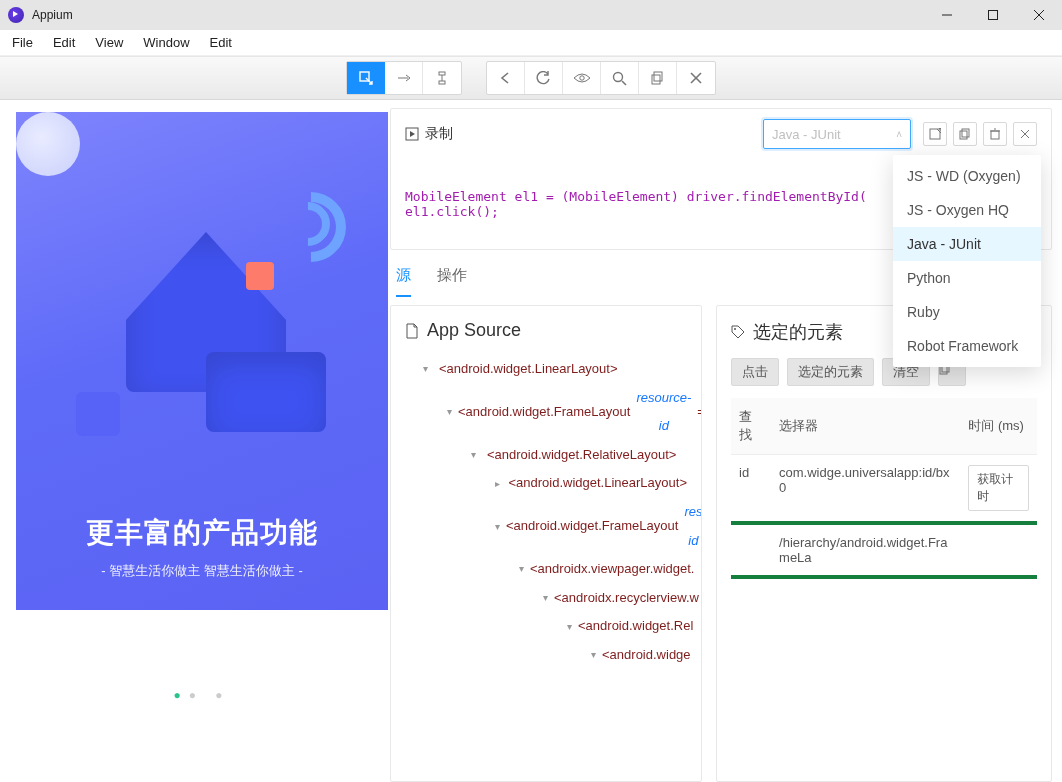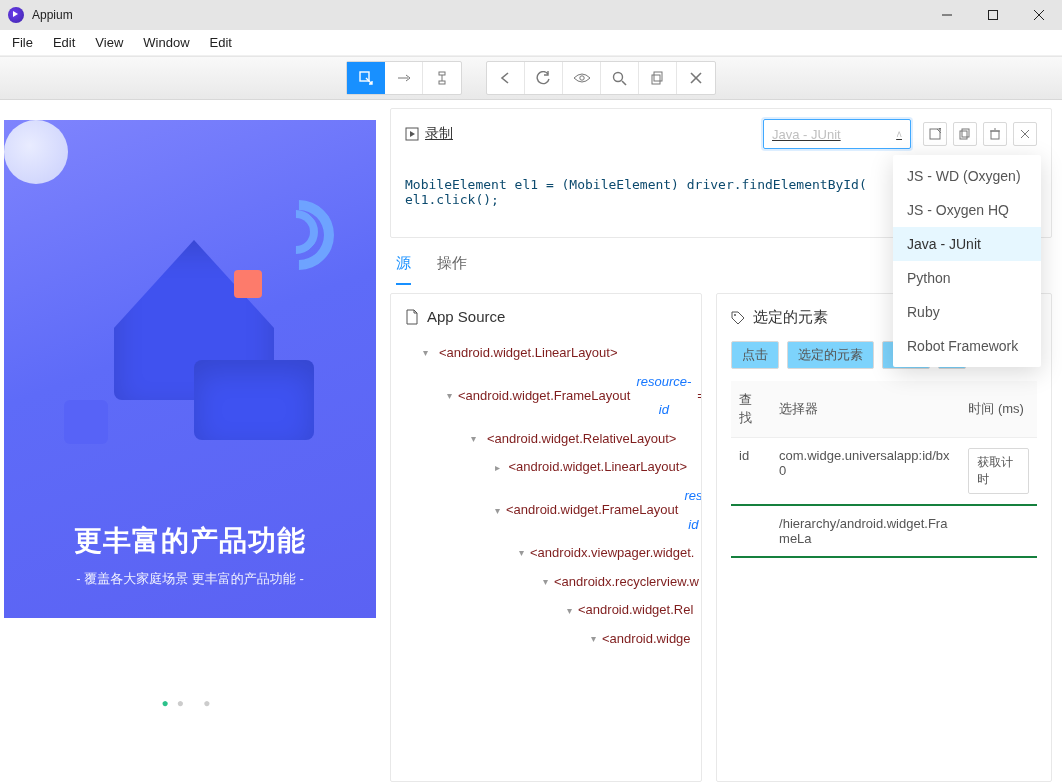--- a/index.html
+++ b/index.html
@@ -59,21 +59,21 @@
     .tbgroup .tbtn {
       width: 38px; height: 32px; display: flex; align-items: center; justify-content: center;
       border-right: 1px solid #e6e6e6; color: #555;
     }
     .tbgroup .tbtn:last-child { border-right: none; }
     .tbtn.active { background: #1890ff; color: #fff; border-right-color:#1890ff;}
     .content {
       display: flex; height: calc(782px - 30px - 26px - 44px);
     }
     .left {
-      width: 390px; padding: 12px 6px 8px 4px; margin-top: 8px;
+      width: 390px; padding: 12px 6px 8px 16px;
     }
     .device {
       width: 372px; height: 100%;
       background: #fff;
     }
     .device .hero {
       height: 498px;
       background: linear-gradient(160deg, #7f84fd, #5e6bf8 45%, #5b62f3);
       position: relative; overflow: hidden;
     }
@@ -107,69 +107,69 @@
     .hero-title { font-size: 28px; font-weight: 700; letter-spacing: 1px; }
     .hero-sub { margin-top: 10px; font-size: 13px; opacity: .9;}
     .dots { text-align: center; margin-top: 78px; letter-spacing: 8px; color: #ccc; font-size: 12px;}
     .dots .on { color: #2cc28b;}
     .right {
       flex: 1; padding: 8px 10px 0 0; display: flex; flex-direction: column; overflow:hidden;
     }
     .record-panel {
       border: 1px solid #e8e8e8; border-radius: 2px; padding: 10px 14px; position: relative; background:#fff;
     }
-    .record-header { display:flex; align-items:center; justify-content:space-between; margin-bottom:12px;text-decoration:underline;}
+    .record-header { display:flex; align-items:center; justify-content:space-between; margin-bottom:24px;}
     .record-title { display:flex; align-items:center; gap:6px; font-size:14px; color:#333;}
     .rec-actions { display:flex; gap:6px;}
     .rec-actions .ibtn, .sibtn {
       width:24px;height:24px;border:1px solid #d9d9d9;border-radius:2px;
       display:flex;align-items:center;justify-content:center;color:#666;font-size:12px;background:#fff;
     }
     .lang-select {
       width:148px;height:30px;border:1px solid #40a9ff;border-radius:2px;
       display:flex;align-items:center;justify-content:space-between;padding:0 8px;color:#bfbfbf;font-size:13px;
       box-shadow:0 0 0 2px rgba(24,144,255,.15);
       position:relative;
     }
     .code {
-      font-family: ui-monospace, Menlo, Consolas, monospace; font-size:13px; color:#0c4a6e; white-space:pre;
+      font-family: ui-monospace, Menlo, Consolas, monospace; font-size:13px; color:#a21caf; white-space:pre;
       padding: 16px 0 20px 0;
     }
     .dropdown {
       position:absolute; right:10px; top:46px; width:148px; background:#fff;
       border-radius:2px; box-shadow:0 6px 24px rgba(0,0,0,.15); z-index:30; padding:4px 0;
     }
     .dd-item { padding:9px 14px; font-size:14px; color:#555; }
     .dd-item.selected { background:#e6f7ff; color:#333;}
     .tabs { display:flex; gap:26px; padding:16px 6px 8px 6px; font-size:15px;}
     .tab { color:#666; padding-bottom:10px;}
     .tab.active { color:#1890ff; border-bottom:2px solid #1890ff;}
     .lower { display:flex; gap:14px; flex:1; overflow:hidden;}
     .panel {
       border:1px solid #e8e8e8; border-radius:2px; padding:14px 14px; background:#fff; overflow:hidden;
     }
     .panel.source { flex:1; }
     .panel.selected-el { width:336px; }
-    .panel-title { display:flex; align-items:center; gap:8px; font-size:15px; color:#333; margin-bottom:14px;}
+    .panel-title { display:flex; align-items:center; gap:8px; font-size:18px; color:#333; margin-bottom:14px;}
     .tree { font-size:13px; line-height:2.2; }
     .tree-row { display:flex; align-items:center; gap:6px; color:#333;}
     .caret { width:10px; color:#999; font-size:10px;}
     .tag { color:#7f1d1d;}
     .attr { color:#1677ff; font-style:italic;text-align:center;}
     .ind1{padding-left:18px}.ind2{padding-left:42px}.ind3{padding-left:66px}
     .ind4{padding-left:90px}.ind5{padding-left:114px}.ind6{padding-left:138px}
     .ind7{padding-left:162px}.ind8{padding-left:186px}
     .sel-actions { display:flex; gap:8px; margin-bottom:12px;}
     .sel-actions .abtn {
-      border:1px solid #d9d9d9;border-radius:2px;padding:4px 10px;font-size:13px;color:#555;background:#7dd3fc;
+      border:1px solid #d9d9d9;border-radius:2px;padding:4px 10px;font-size:13px;color:#555;background:#e5e5e5;
     }
     .sel-actions .abtn.icon{width:28px;padding:4px 0;text-align:center;}
     table.sel-table { width:100%; border-collapse:collapse; font-size:13px;}
     table.sel-table th { background:#fafafa; font-weight:500; color:#555; text-align:left; padding:10px 8px; border-bottom:1px solid #eee;}
-    table.sel-table td { padding:10px 8px; border-bottom:2px solid #15803d; vertical-align:top; color:#555; word-break:break-all;}
+    table.sel-table td { padding:10px 8px; border-bottom:4px solid #15803d; vertical-align:top; color:#555; word-break:break-all;}
     .getbtn { border:1px solid #d9d9d9;border-radius:2px;padding:5px 8px;font-size:12px;background:#fff;}
     svg{display:block}
   </style>
 </head>
 <body>
 
 <div class="titlebar">
   <div class="app-icon"></div>
   <div class="title">Appium</div>
   <div class="win-controls">
@@ -268,21 +268,21 @@
       <div class="hero">
         <div class="shape house"></div>
         <div class="shape screen"></div>
         <div class="camera"></div>
         <div class="wave w1"></div>
         <div class="wave w2"></div>
         <div class="cube"></div>
         <div class="cube2"></div>
         <div class="hero-text">
           <div class="hero-title">更丰富的产品功能</div>
-          <div class="hero-sub">- 覆盖各大家庭场景 更丰富的产品功能 -</div>
+          <div class="hero-sub">- 智慧生活你做主 智慧生活你做主 -</div>
         </div>
       </div>
       <div class="dots"><span class="on">●</span>●&nbsp;●</div>
     </div>
   </div>
 
   <div class="right">
 
     <div class="record-panel">
       <div class="record-header">

